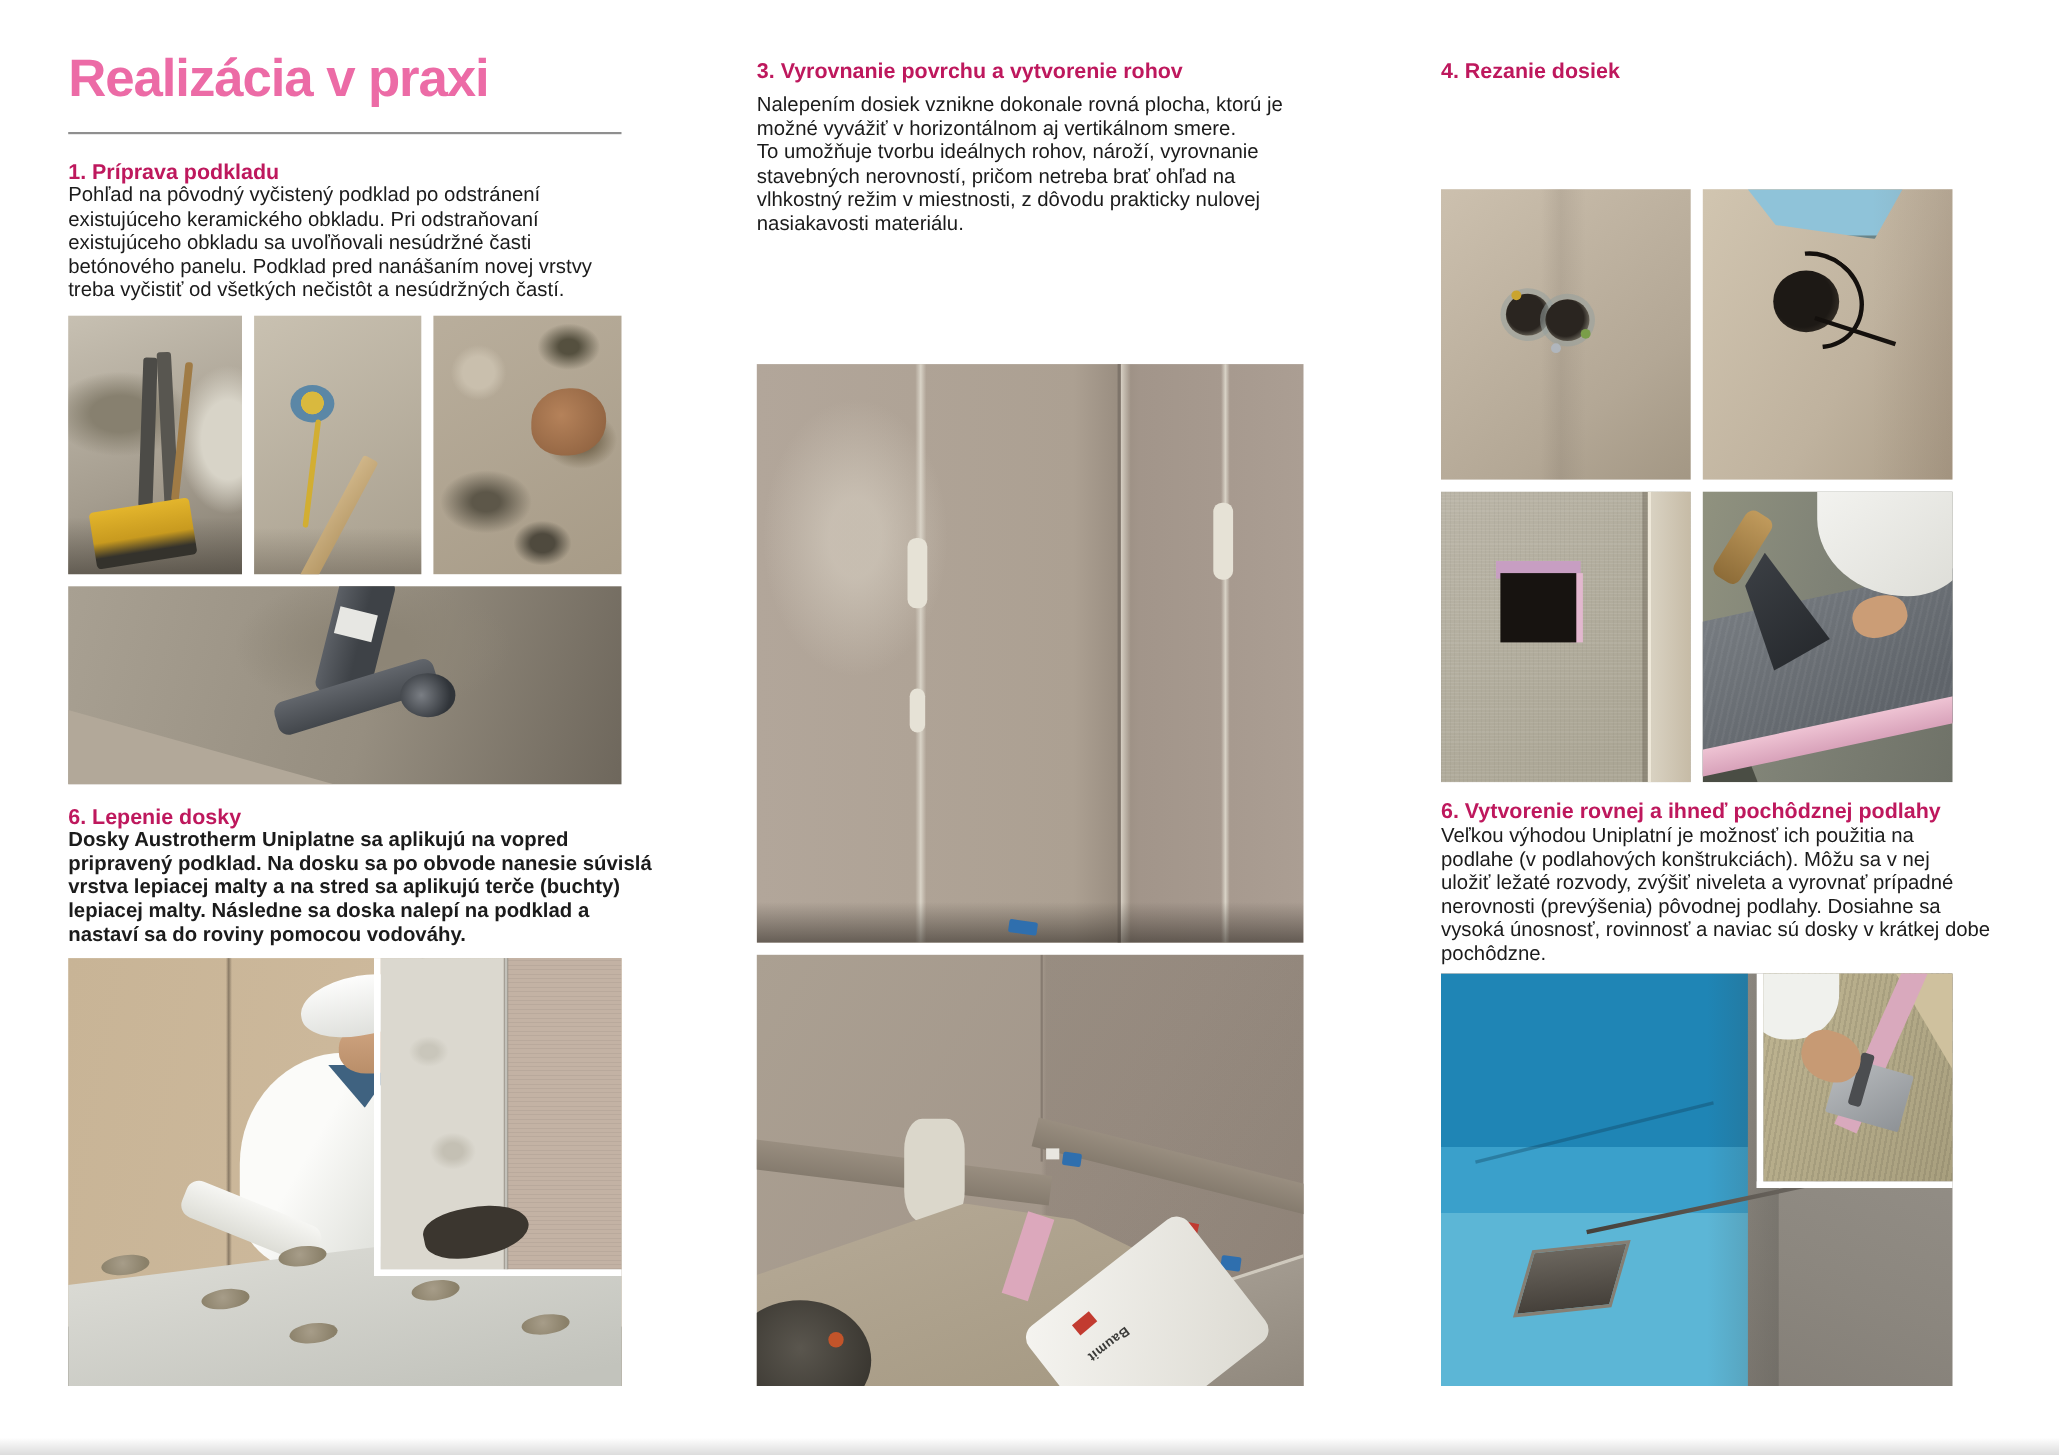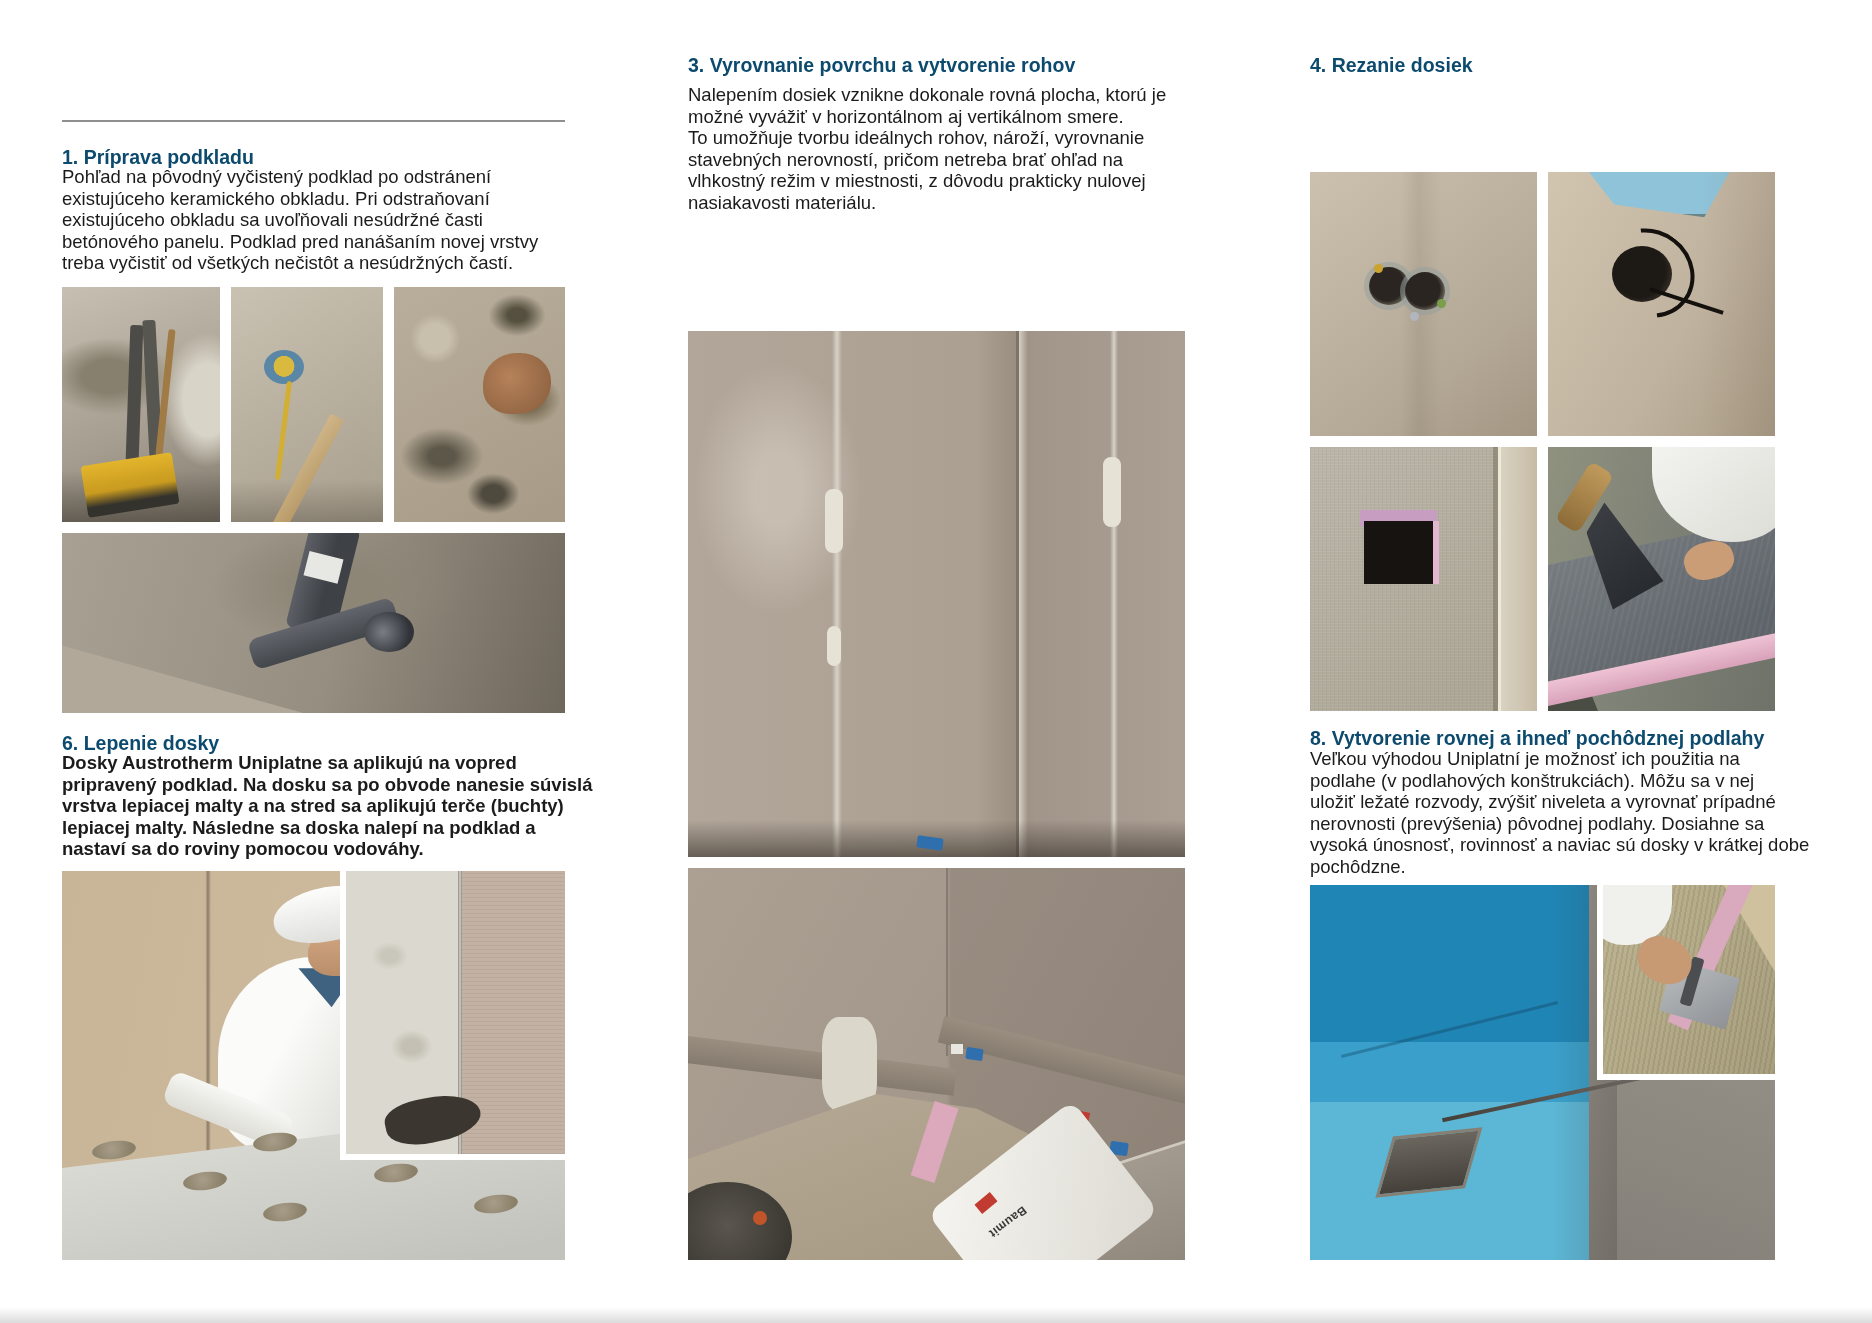--- a/index.html
+++ b/index.html
@@ -1,21 +1,21 @@
 <!DOCTYPE html>
 <html><head>
 <meta charset="utf-8">
 <style>
   html,body{margin:0;padding:0;background:#ffffff;}
   .page{position:relative;width:1872px;height:1323px;background:#ffffff;overflow:hidden;
         font-family:"Liberation Sans","DejaVu Sans",sans-serif;}
   .col{position:absolute;top:0;height:100%;}
   .title{position:absolute;top:44px;left:0;font-size:48px;font-weight:bold;letter-spacing:-1px;color:#ec6ba6;white-space:pre;}
   .rule{position:absolute;top:120px;left:0;width:503px;height:2px;background:#8f8f8f;}
-  .shead{position:absolute;left:0;font-size:19.5px;font-weight:bold;color:#0c4a6e;white-space:pre;}
+  .shead{position:absolute;left:0;font-size:19.5px;font-weight:bold;color:#be185d;white-space:pre;}
   .body{position:absolute;left:0;font-size:18.5px;line-height:21.6px;color:#1b1b1b;white-space:pre;}
   .ph{position:relative;overflow:hidden;background:#b3a896;}
   .abs{position:absolute;}
   .row2,.row3{position:absolute;display:grid;gap:11px;}
   .row3{grid-template-columns:158px 152px 1fr;width:503px;}
   .row2{grid-template-columns:227px 227px;width:465px;}
   .collage{position:absolute;}
   .collage .main{position:absolute;inset:0;}
   .inset{position:absolute;top:0;right:0;box-sizing:border-box;border-left:6px solid #fff;border-bottom:6px solid #fff;overflow:hidden;}
 
@@ -169,20 +169,21 @@
 
   .bottom-shade{position:absolute;left:0;bottom:0;width:100%;height:16px;
     background:linear-gradient(rgba(0,0,0,0),rgba(0,0,0,.14));}
 </style>
 </head>
 <body>
 
 <div class="page">
 
   <div class="col" style="left:62px;width:503px;">
+    <div class="title">Realizácia v praxi</div>
     <div class="rule"></div>
 
     <div class="shead" style="top:146px;">1. Príprava podkladu</div>
     <div class="body" style="top:166px;">Pohľad na pôvodný vyčistený podklad po odstránení
 existujúceho keramického obkladu. Pri odstraňovaní
 existujúceho obkladu sa uvoľňovali nesúdržné časti
 betónového panelu. Podklad pred nanášaním novej vrstvy
 treba vyčistiť od všetkých nečistôt a nesúdržných častí.</div>
 
     <div class="row3" style="top:287px;height:235px;">
@@ -314,21 +315,21 @@
         <div class="abs r2b-dark"></div>
         <div class="abs cut-board"></div>
         <div class="abs cut-pink"></div>
         <div class="abs sleeve"></div>
         <div class="abs saw-blade"></div>
         <div class="abs saw-handle"></div>
         <div class="abs hand"></div>
       </div>
     </div>
 
-    <div class="shead" style="top:727px;">8. Vytvorenie rovnej a ihneď pochôdznej podlahy</div>
+    <div class="shead" style="top:727px;">6. Vytvorenie rovnej a ihneď pochôdznej podlahy</div>
     <div class="body" style="top:748px;">Veľkou výhodou Uniplatní je možnosť ich použitia na
 podlahe (v podlahových konštrukciách). Môžu sa v nej
 uložiť ležaté rozvody, zvýšiť niveleta a vyrovnať prípadné
 nerovnosti (prevýšenia) pôvodnej podlahy. Dosiahne sa
 vysoká únosnosť, rovinnosť a naviac sú dosky v krátkej dobe
 pochôdzne.</div>
 
     <div class="collage" style="top:885px;left:0;width:465px;height:375px;">
       <div class="ph main floor-main">
         <div class="abs blue-wall"></div>

